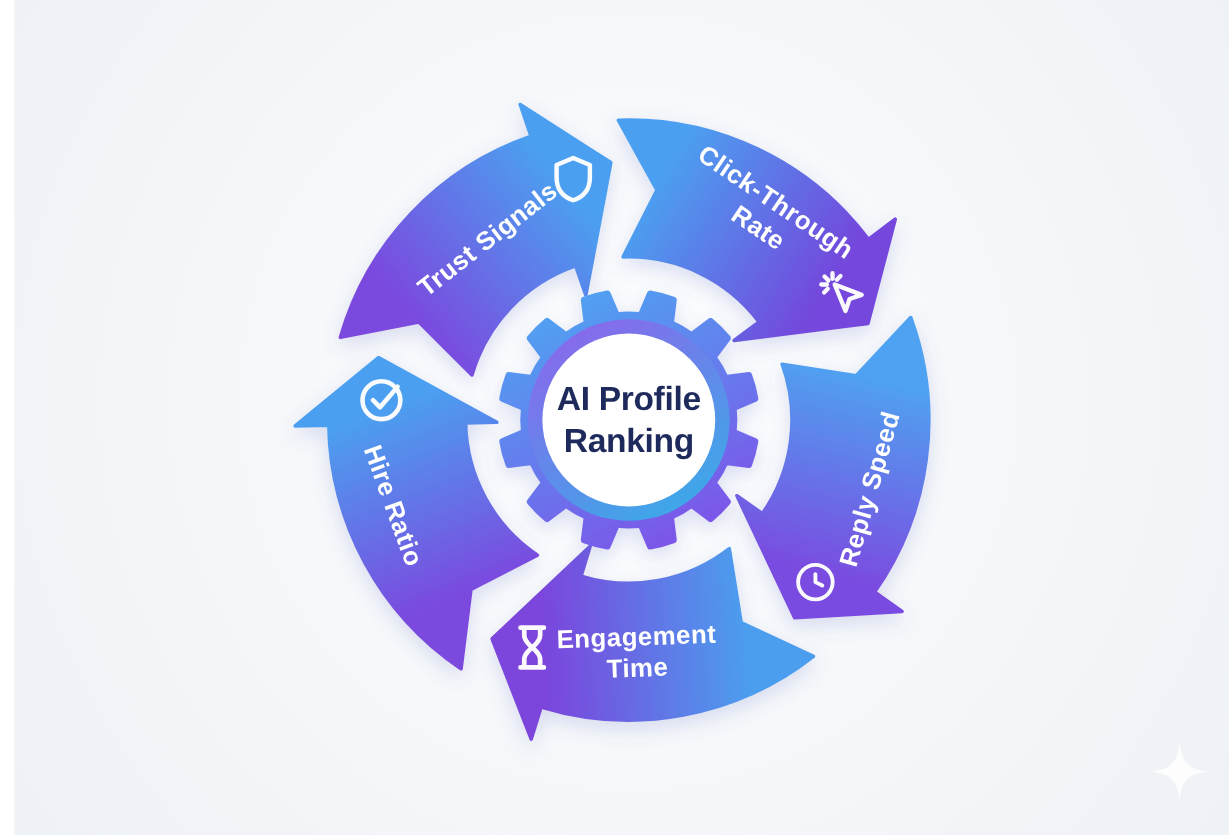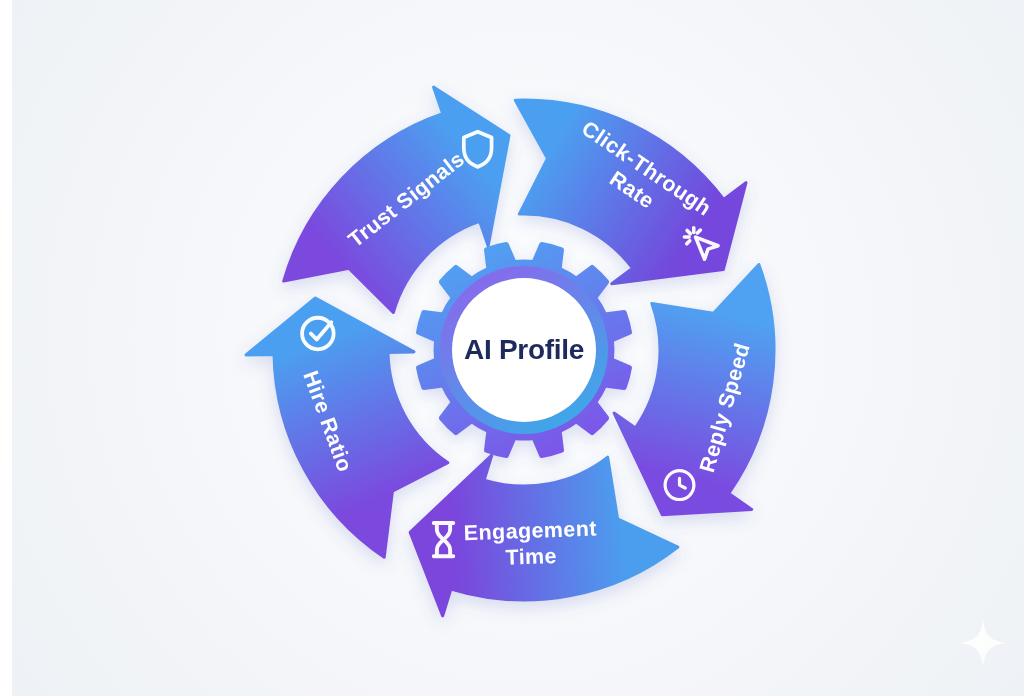--- a/index.html
+++ b/index.html
@@ -103,14 +103,15 @@
       </g>
       <g filter="url(#soft)">
   <path d="M599.4,360.0 L617.5,367.7 A107 107 0 0 1 612.2,387.5 L592.7,385.1 A88 88 0 0 1 582.7,402.3 L594.6,418.1 A107 107 0 0 1 580.1,432.6 L564.3,420.7 A88 88 0 0 1 547.1,430.7 L549.5,450.2 A107 107 0 0 1 529.7,455.5 L522.0,437.4 A88 88 0 0 1 502.0,437.4 L494.3,455.5 A107 107 0 0 1 474.5,450.2 L476.9,430.7 A88 88 0 0 1 459.7,420.7 L443.9,432.6 A107 107 0 0 1 429.4,418.1 L441.3,402.3 A88 88 0 0 1 431.3,385.1 L411.8,387.5 A107 107 0 0 1 406.5,367.7 L424.6,360.0 A88 88 0 0 1 424.6,340.0 L406.5,332.3 A107 107 0 0 1 411.8,312.5 L431.3,314.9 A88 88 0 0 1 441.3,297.7 L429.4,281.9 A107 107 0 0 1 443.9,267.4 L459.7,279.3 A88 88 0 0 1 476.9,269.3 L474.5,249.8 A107 107 0 0 1 494.3,244.5 L502.0,262.6 A88 88 0 0 1 522.0,262.6 L529.7,244.5 A107 107 0 0 1 549.5,249.8 L547.1,269.3 A88 88 0 0 1 564.3,279.3 L580.1,267.4 A107 107 0 0 1 594.6,281.9 L582.7,297.7 A88 88 0 0 1 592.7,314.9 L612.2,312.5 A107 107 0 0 1 617.5,332.3 L599.4,340.0 A88 88 0 0 1 599.4,360.0 Z" fill="url(#gearGrad)" stroke="url(#gearGrad)" stroke-width="5" stroke-linejoin="round"></path>
   <circle cx="512" cy="350" r="84" fill="url(#ringGrad)"></circle>
   <circle cx="512" cy="350" r="72" fill="#ffffff"></circle>
 </g>
       <path fill="#ffffff" opacity="0.85" d="M971 620 C973.6 636 978 640.4 994 643 C978 645.6 973.6 650 971 666 C968.4 650 964 645.6 948 643 C964 640.4 968.4 636 971 620 Z"></path>
     </svg>
   <div class="center-label" style="color: rgb(30, 42, 92);">
     <div>AI Profile</div>
+    <div>Ranking</div>
   </div>
 </div>
 
 </body></html>

